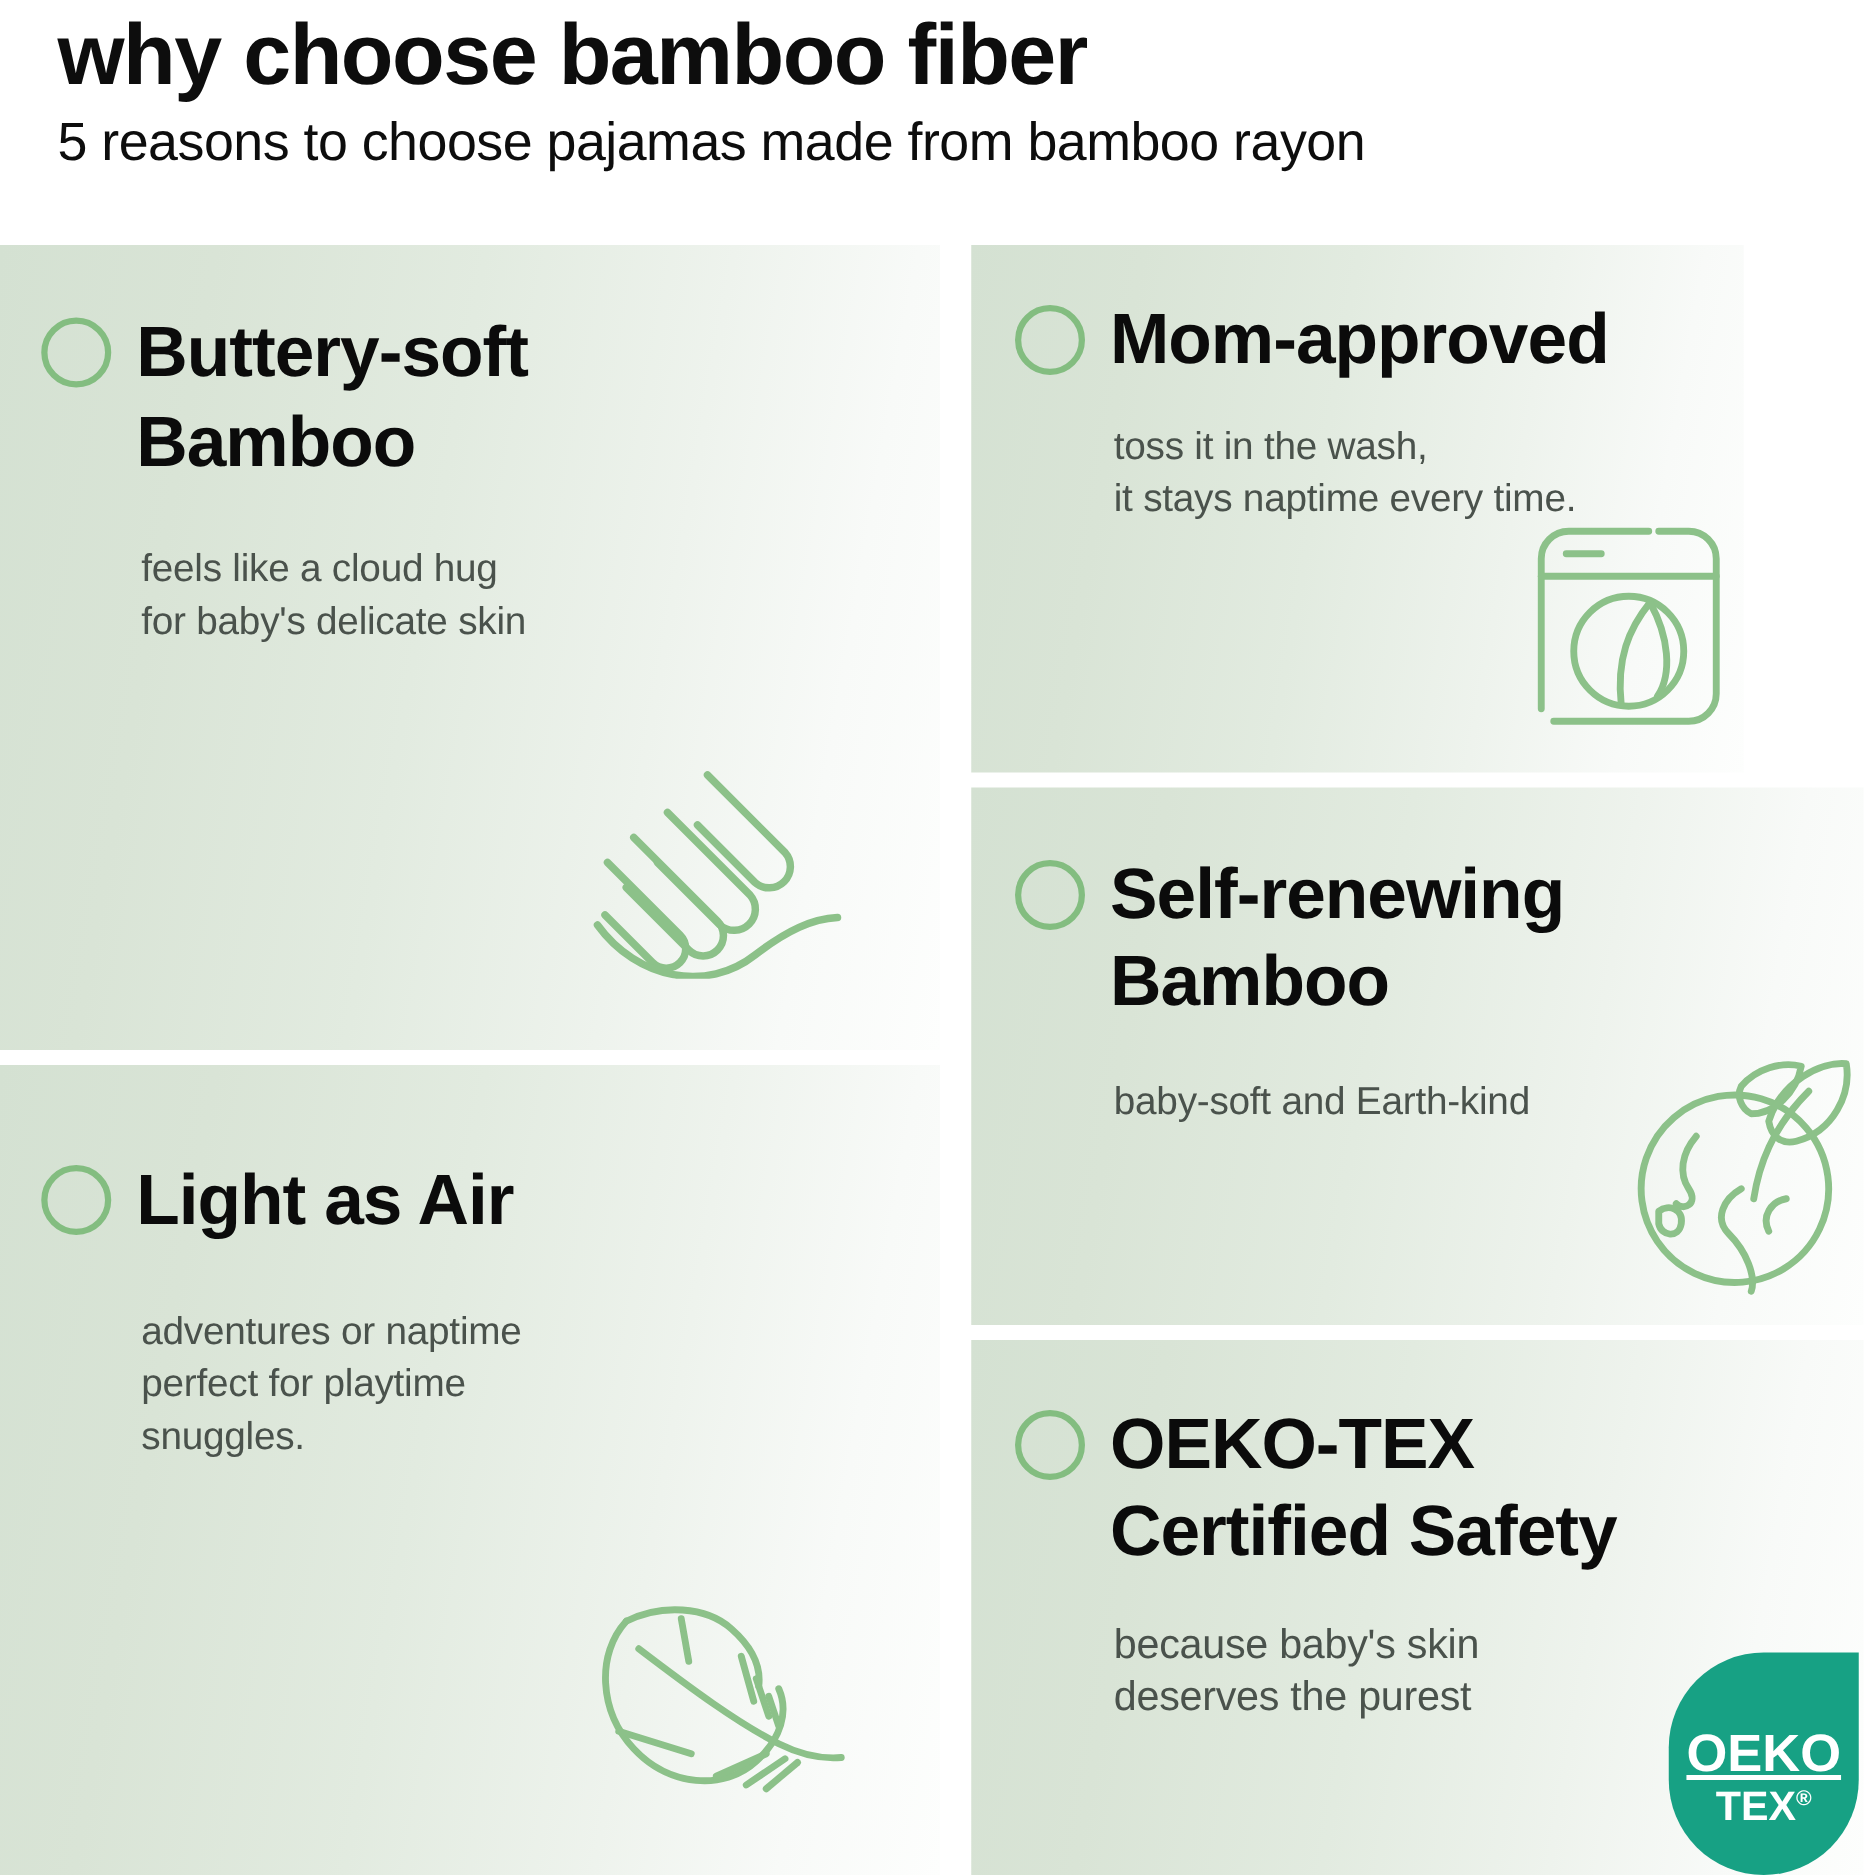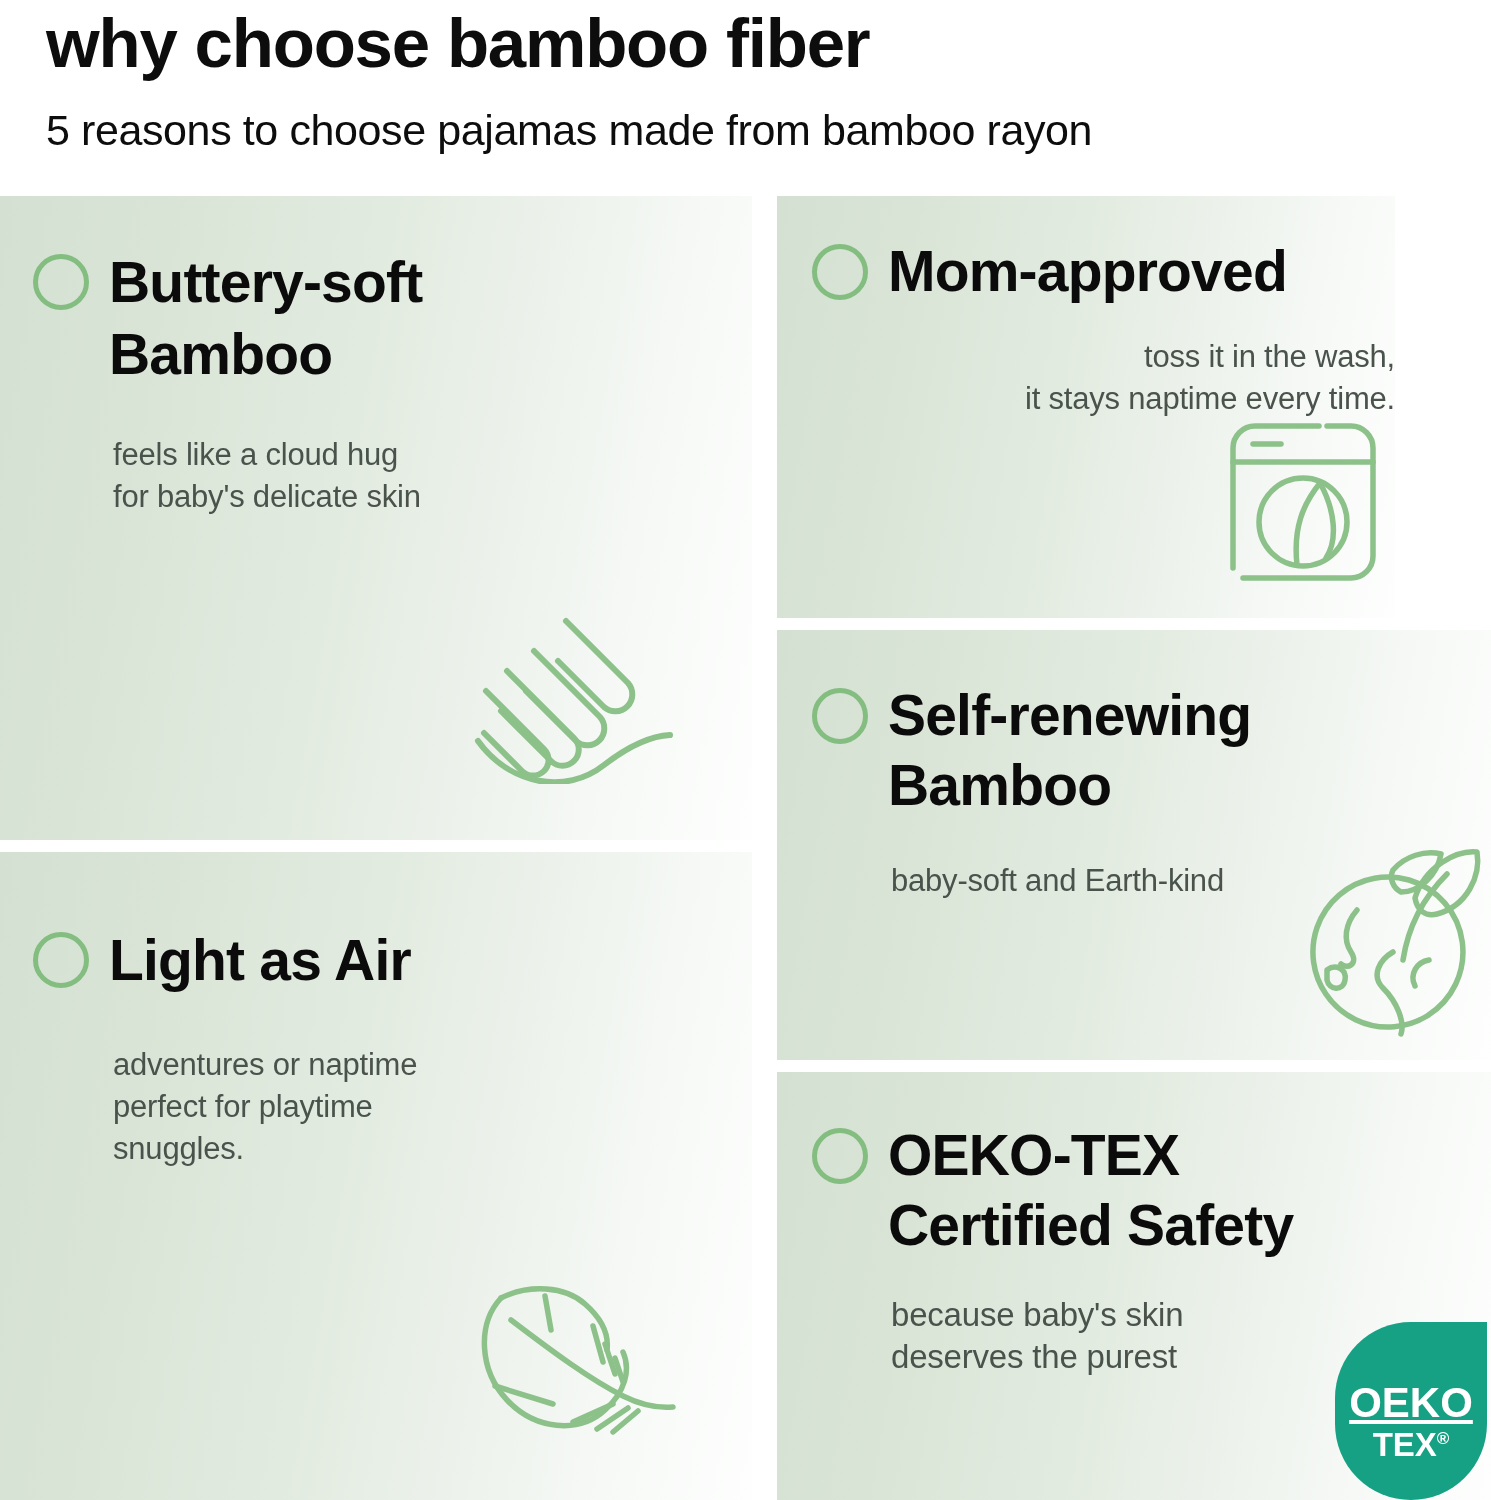--- a/index.html
+++ b/index.html
@@ -13,21 +13,21 @@
 
   
   .header { position:absolute; left:0; top:0; width:1418px; height:184px; padding:4px 0 0 46px; }
   .header h1 {
     font-size:69px; line-height:80px; font-weight:700;
     letter-spacing:-1.2px; color:#0d0d0d; white-space:nowrap;
   }
   .header h2 {
     font-size:43px; line-height:56px; font-weight:400;
     letter-spacing:-0.4px; color:#0d0d0d; white-space:nowrap;
-    margin-top:18px;
+    margin-top:2px;
   }
 
   
   .card {
     position:absolute;
     background-image:linear-gradient(100deg,#d4e1d2 0%,#d9e4d6 20%,#e2ebe0 45%,#eef3ed 68%,#f8faf8 85%,#fdfefd 100%);
     overflow:hidden;
   }
   .card-inner { position:relative; width:100%; height:100%; }
 
@@ -58,21 +58,21 @@
   #card-light .ring { width:56px; height:56px; margin-top:8px; }
   #card-light .title { font-size:57px; line-height:72px; margin-left:20px; }
   #card-light .desc { font-size:31px; line-height:42px; margin:48px 0 0 113px; }
   #card-light .icon-slot { position:absolute; right:64px; bottom:42px; }
 
   
   #card-mom { left:777px; top:196px; width:618px; height:422px; }
   #card-mom .headline-row { padding:40px 0 0 35px; }
   #card-mom .ring { width:56px; height:56px; margin-top:8px; }
   #card-mom .title { font-size:57px; line-height:70px; margin-left:20px; }
-  #card-mom .desc { font-size:31px; line-height:42px; margin:30px 0 5px 114px;text-align:right; }
+  #card-mom .desc { font-size:31px; line-height:42px; margin:30px 0 5px 114px; }
   #card-mom .icon-slot { position:absolute; right:12px; bottom:26px; }
 
   
   #card-self { left:777px; top:630px; width:714px; height:430px; }
   #card-self .headline-row { padding:50px 0 0 35px; }
   #card-self .ring { width:56px; height:56px; margin-top:8px; }
   #card-self .title { font-size:57px; line-height:70px; margin-left:20px; }
   #card-self .desc { font-size:31px; line-height:42px; margin:40px 0 0 114px; }
   #card-self .icon-slot { position:absolute; right:4px; bottom:14px; }
 

